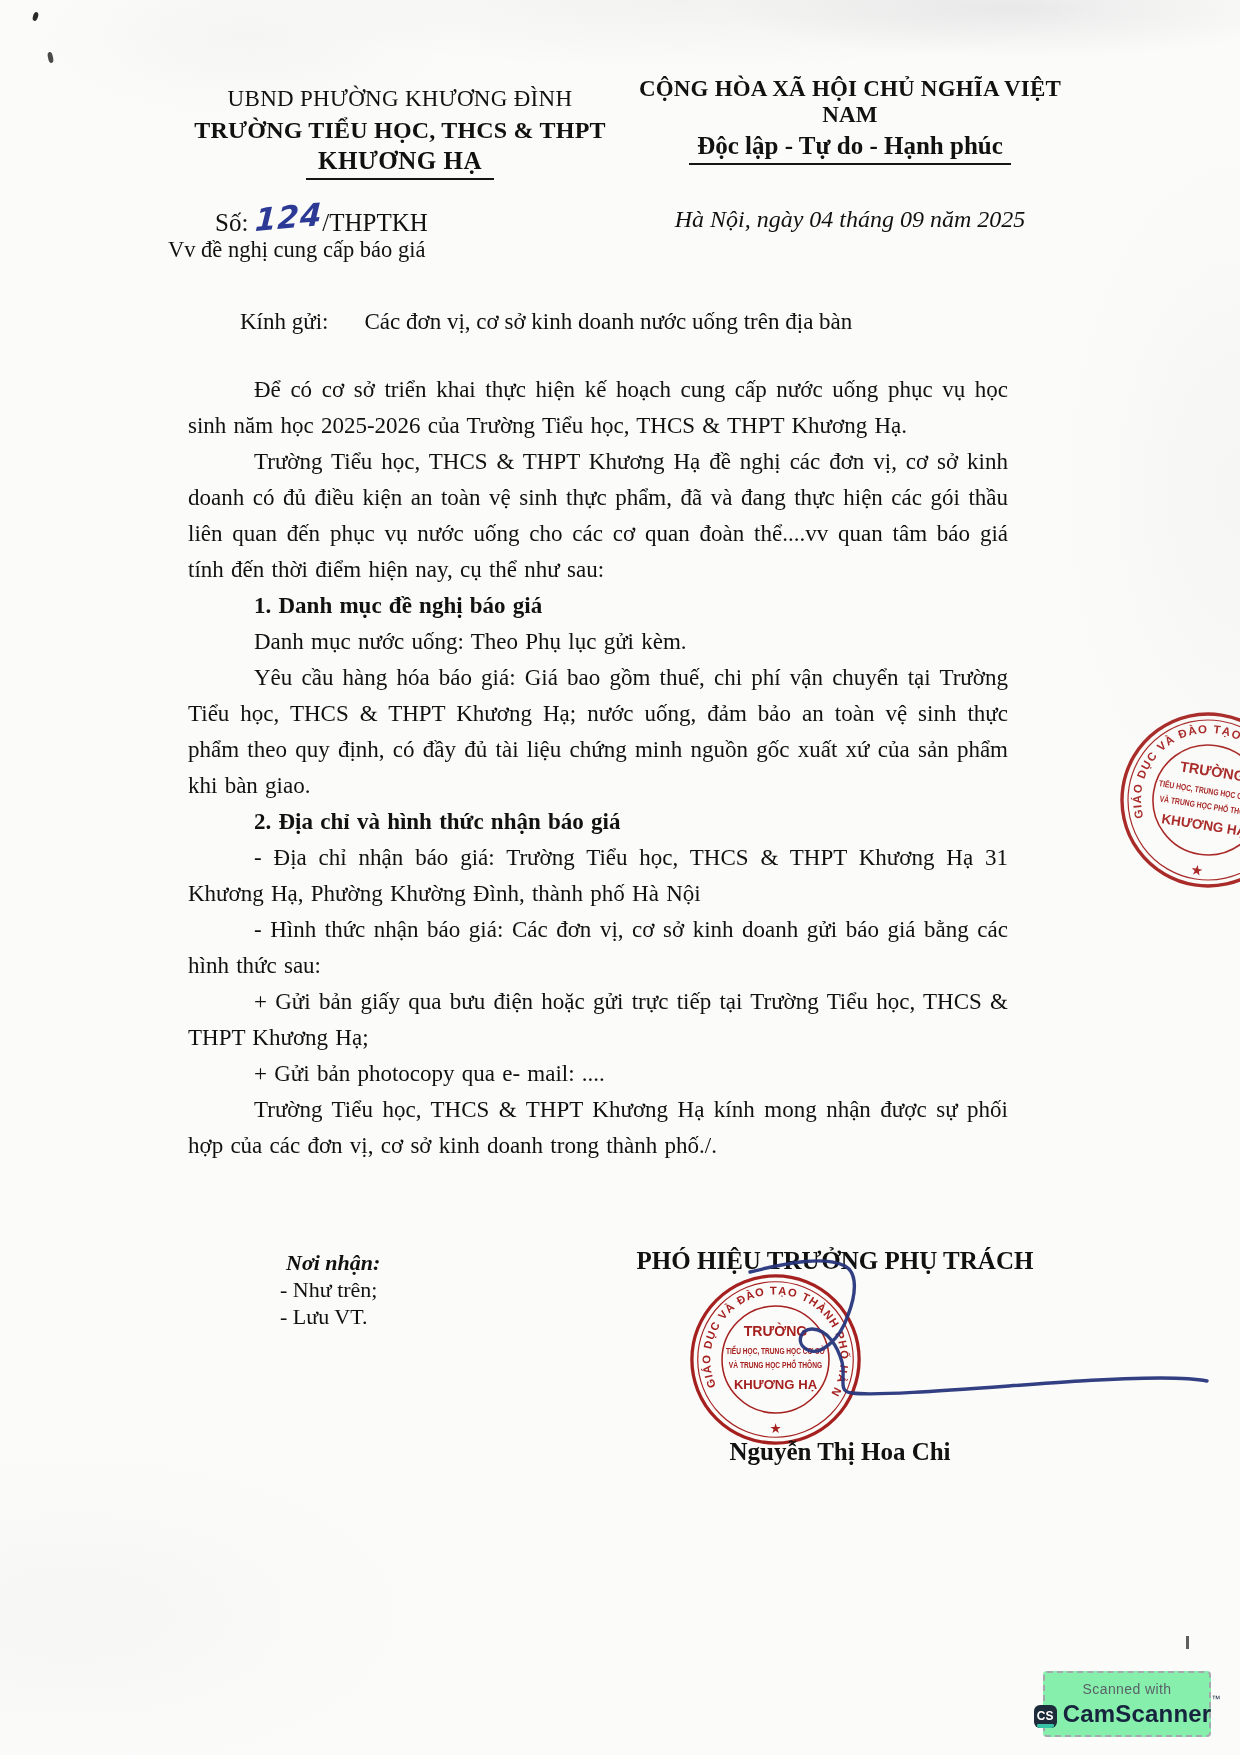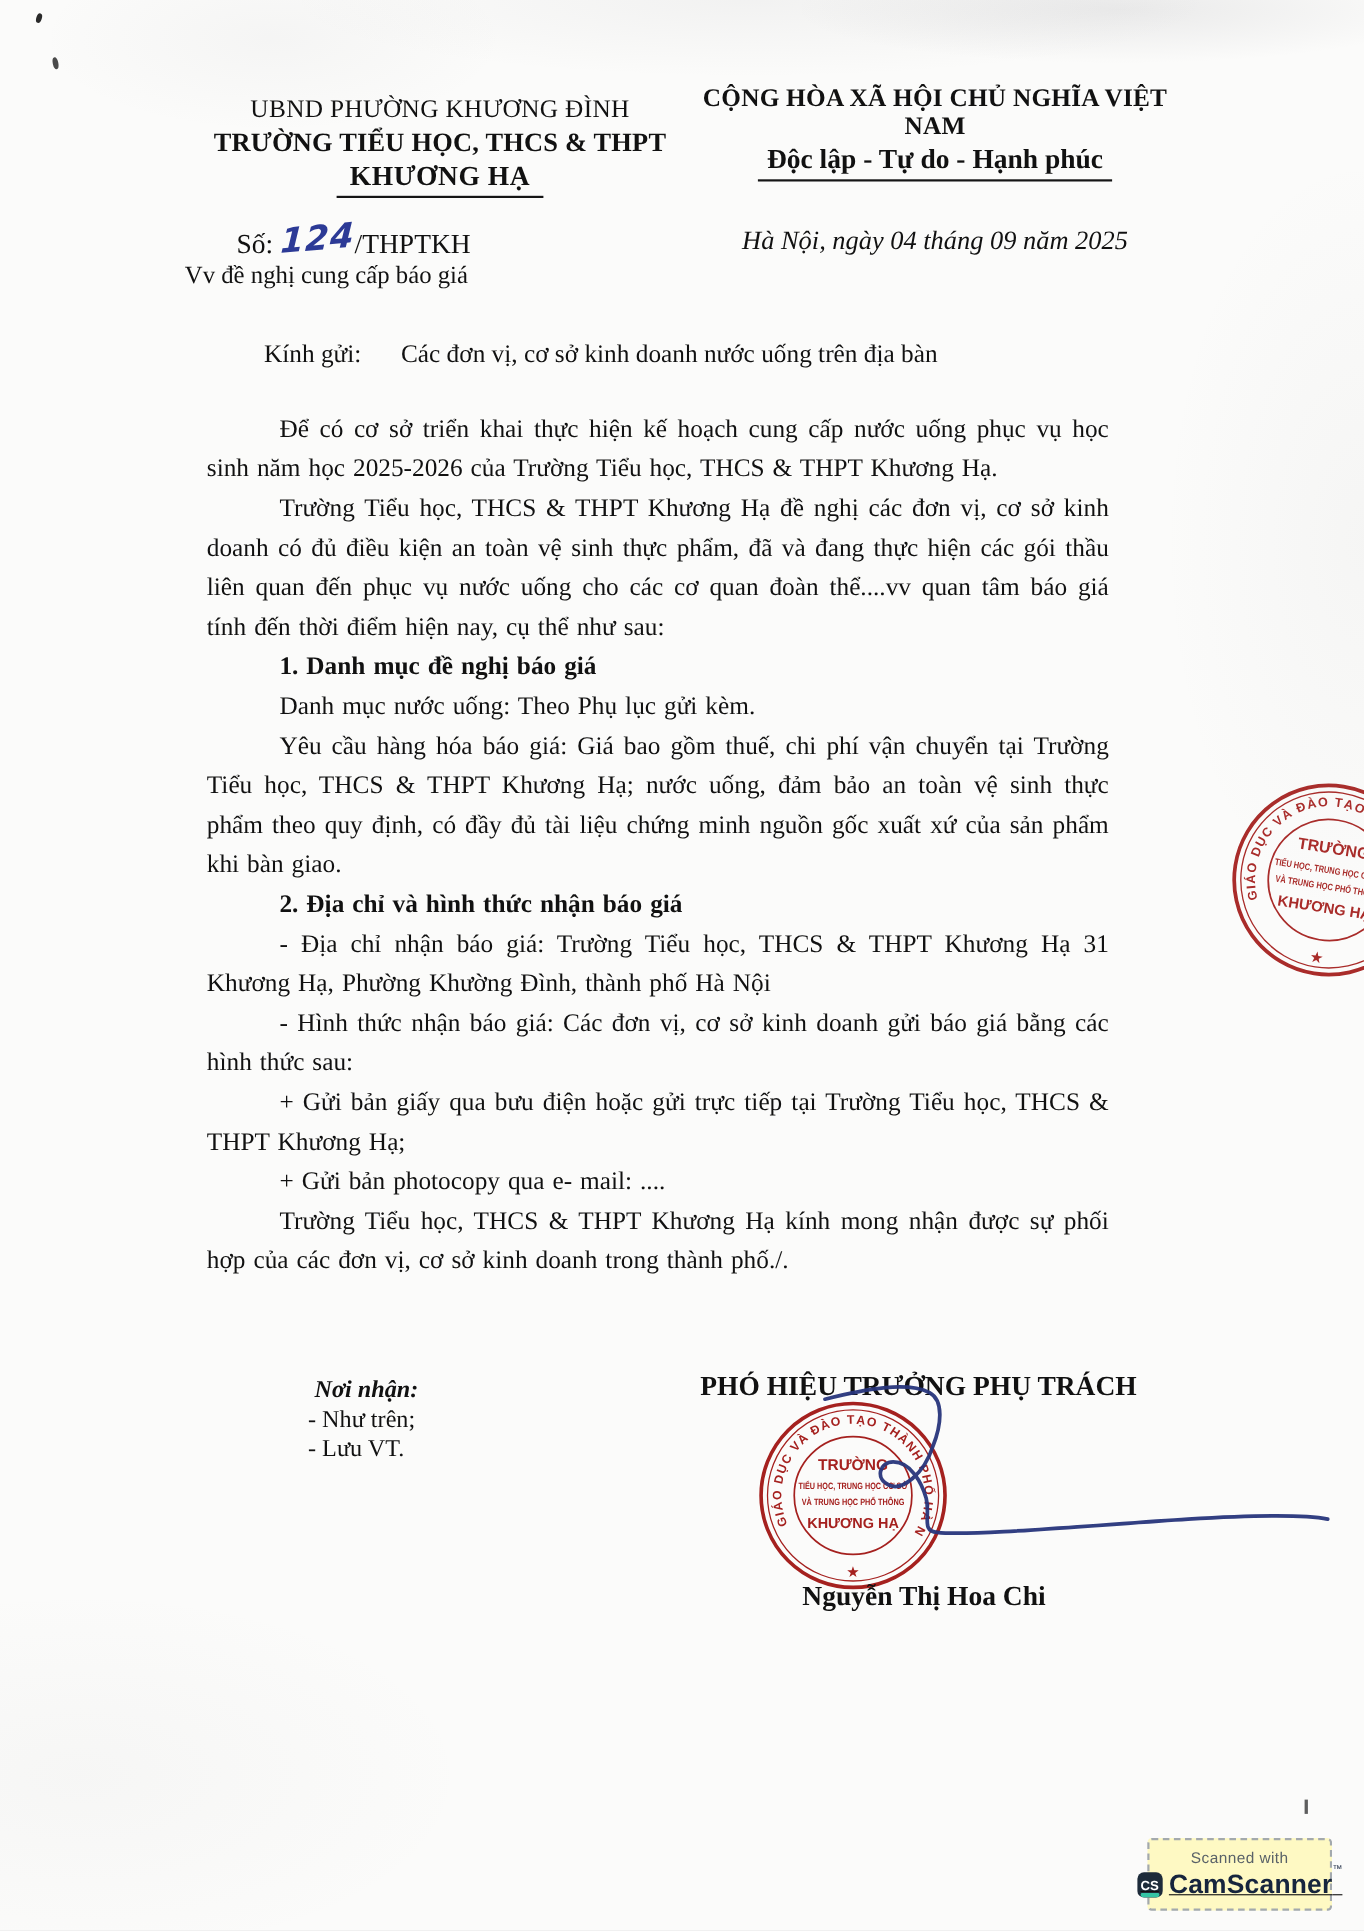--- a/index.html
+++ b/index.html
@@ -61,26 +61,26 @@
 
   .stamp{position:absolute;z-index:3;}
   .stamp-main{left:688px;top:1272px;width:175px;height:175px;}
   .stamp-partial{left:1118px;top:710px;width:180px;height:180px;transform:rotate(9deg);opacity:.95;}
   .stamp svg text{font-family:"Liberation Sans",sans-serif;}
 
   .signature{left:665px;top:1240px;width:575px;height:200px;z-index:4;}
 
   .badge{
     left:1043px;top:1671px;width:164px;height:62px;z-index:6;
-    border:2px dashed #a3a9ad;border-radius:4px;background:#fef9c3;
+    border:2px dashed #a3a9ad;border-radius:4px;background:#86efac;
     display:flex;flex-direction:column;align-items:center;justify-content:center;
     font-family:"Liberation Sans",sans-serif;
   }
   .badge .sw{font-size:14px;color:#5a6268;letter-spacing:.4px;}
-  .badge .row{display:flex;align-items:center;gap:6px;margin-top:3px;text-decoration:underline;}
+  .badge .row{display:flex;align-items:flex-end;gap:6px;margin-top:3px;}
   .cs-logo{width:23px;height:23px;background:#1d2b3a;border-radius:6px;position:relative;
            display:flex;align-items:center;justify-content:center;
            color:#fff;font-weight:bold;font-size:12px;overflow:hidden;}
   .cs-logo .bar{position:absolute;left:3px;right:3px;bottom:0;height:4px;background:#35c4a5;border-radius:2px 2px 4px 4px;}
   .badge .brand{font-size:24px;font-weight:bold;color:#16253d;letter-spacing:.2px;}
   .badge .tm{font-size:9px;color:#16253d;vertical-align:top;position:relative;top:-6px;}
 </style>
 </head>
 <body>
 

